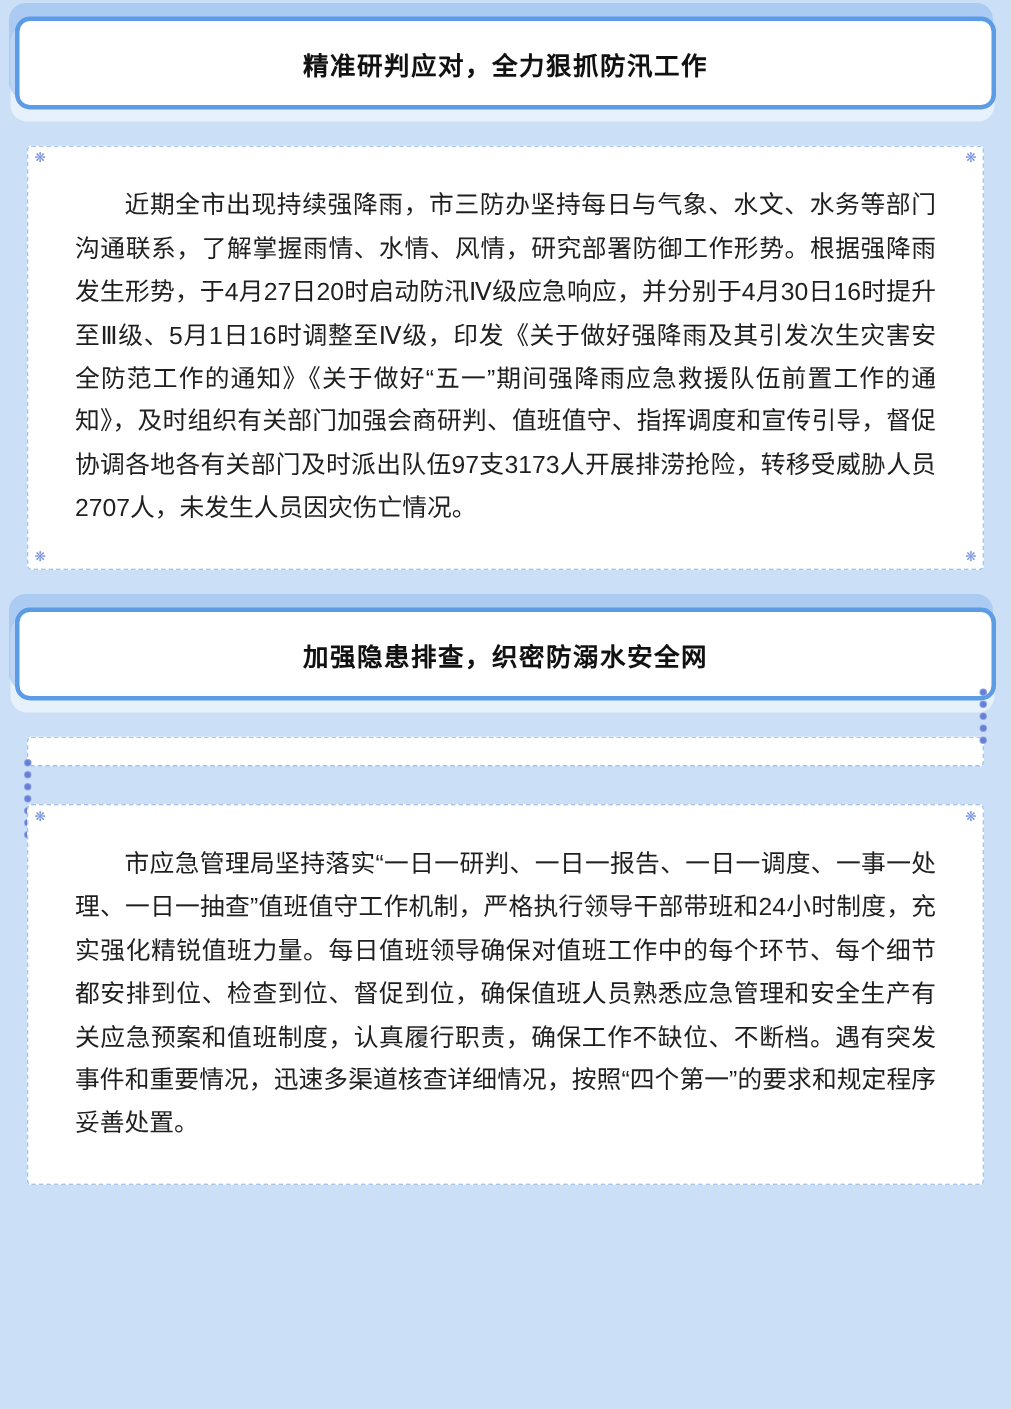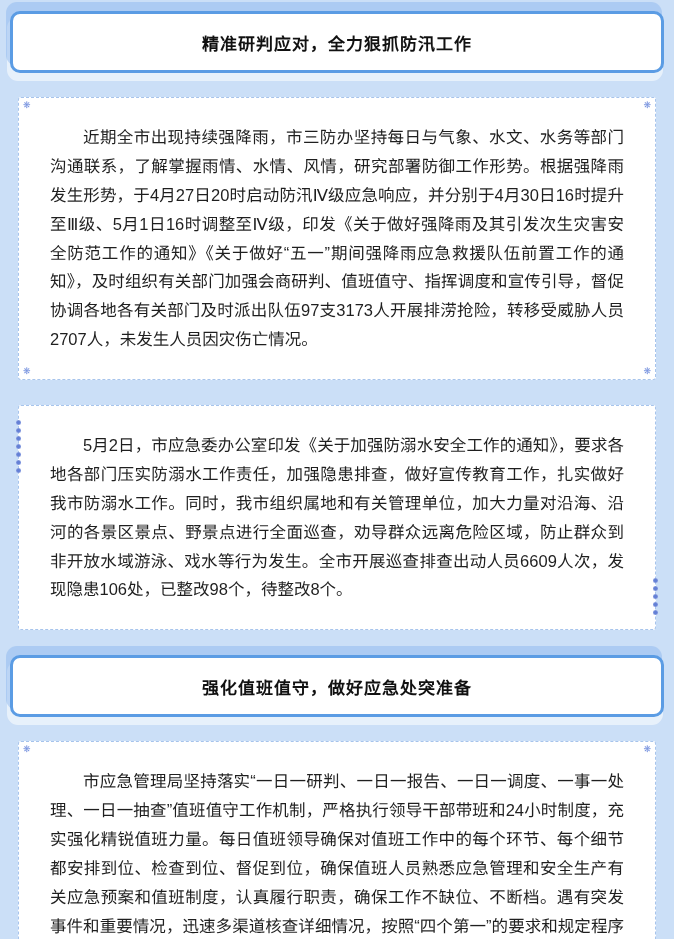--- a/index.html
+++ b/index.html
@@ -96,45 +96,44 @@
     <div class="content-box">
       <span class="corner-icon tl">❋</span>
       <span class="corner-icon tr">❋</span>
       <span class="corner-icon bl">❋</span>
       <span class="corner-icon br">❋</span>
       <p>近期全市出现持续强降雨，市三防办坚持每日与气象、水文、水务等部门沟通联系，了解掌握雨情、水情、风情，研究部署防御工作形势。根据强降雨发生形势，于4月27日20时启动防汛Ⅳ级应急响应，并分别于4月30日16时提升至Ⅲ级、5月1日16时调整至Ⅳ级，印发《关于做好强降雨及其引发次生灾害安全防范工作的通知》《关于做好“五一”期间强降雨应急救援队伍前置工作的通知》，及时组织有关部门加强会商研判、值班值守、指挥调度和宣传引导，督促协调各地各有关部门及时派出队伍97支3173人开展排涝抢险，转移受威胁人员2707人，未发生人员因灾伤亡情况。</p>
     </div>
   </section>
 
   <section>
+    <div class="banner">
+      <h2 class="banner-title">加强隐患排查，织密防溺水安全网</h2>
+    </div>
     <div class="content-box">
       <span class="dots left-top">
         <span></span>
           <span></span>
           <span></span>
           <span></span>
           <span></span>
           <span></span>
           <span></span>
       </span>
       <span class="dots right-bottom">
         <span></span>
           <span></span>
           <span></span>
           <span></span>
           <span></span>
       </span>
-      <p>5月2日，市应急委办公室印发《关于加强防溺水安全工作的通知》，要求各地各部门压实防溺水工作责任，加强隐患排查，做好宣传教育工作，扎实做好我市防溺水工作。同时，我市组织属地和有关管理单位，加大力量对沿海、沿河的各景区景点、野景点进行全面巡查，劝导群众远离危险区域，防止群众到非开放水域游泳、戏水等行为发生。全市开展巡查排查出动人员6609人次，发现隐患106处，已整改98个，待整改8个。</p>
     </div>
   </section>
 
   <section>
-    <div class="banner">
-      <h2 class="banner-title">强化值班值守，做好应急处突准备</h2>
-    </div>
     <div class="content-box">
       <span class="corner-icon tl">❋</span>
       <span class="corner-icon tr">❋</span>
 
       <p>市应急管理局坚持落实“一日一研判、一日一报告、一日一调度、一事一处理、一日一抽查”值班值守工作机制，严格执行领导干部带班和24小时制度，充实强化精锐值班力量。每日值班领导确保对值班工作中的每个环节、每个细节都安排到位、检查到位、督促到位，确保值班人员熟悉应急管理和安全生产有关应急预案和值班制度，认真履行职责，确保工作不缺位、不断档。遇有突发事件和重要情况，迅速多渠道核查详细情况，按照“四个第一”的要求和规定程序妥善处置。</p>
     </div>
   </section>
 
 </main>
 

